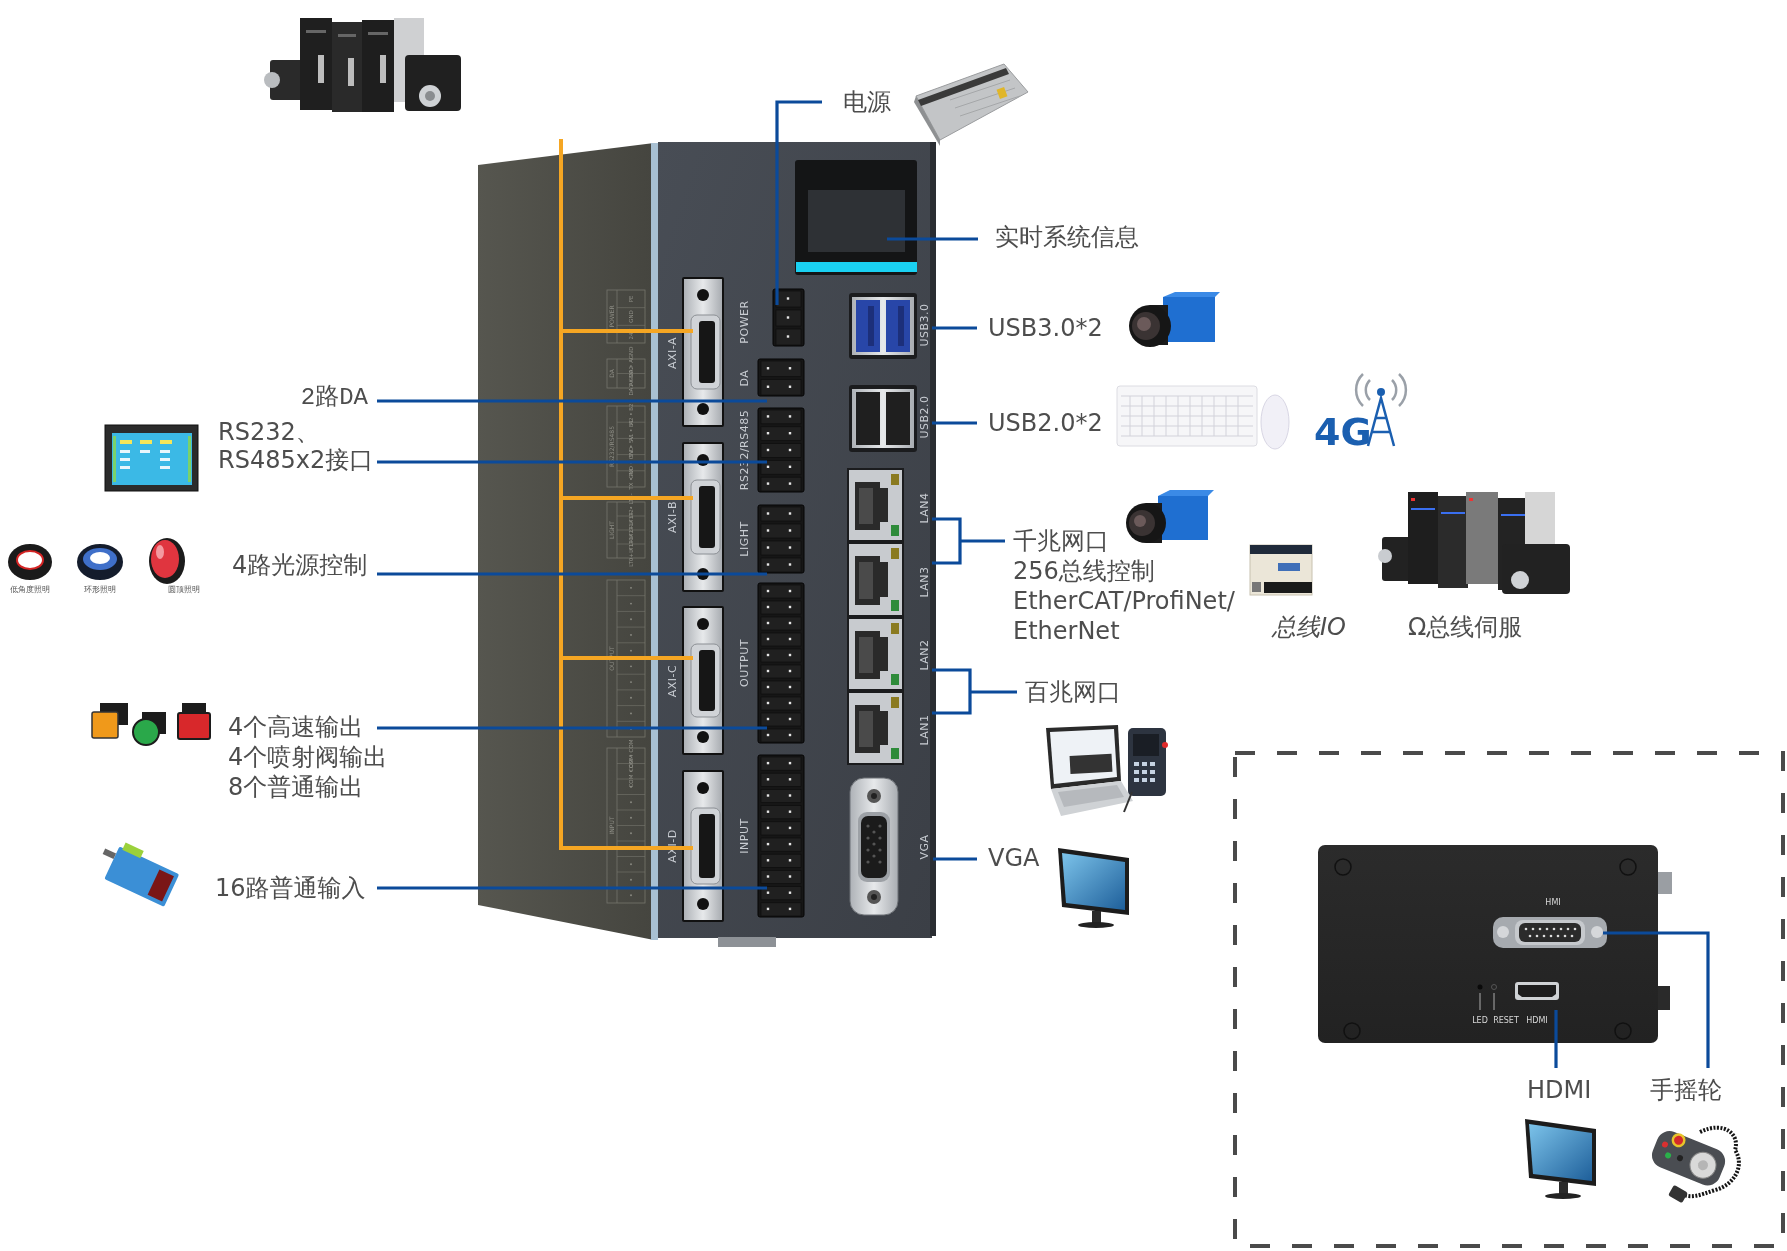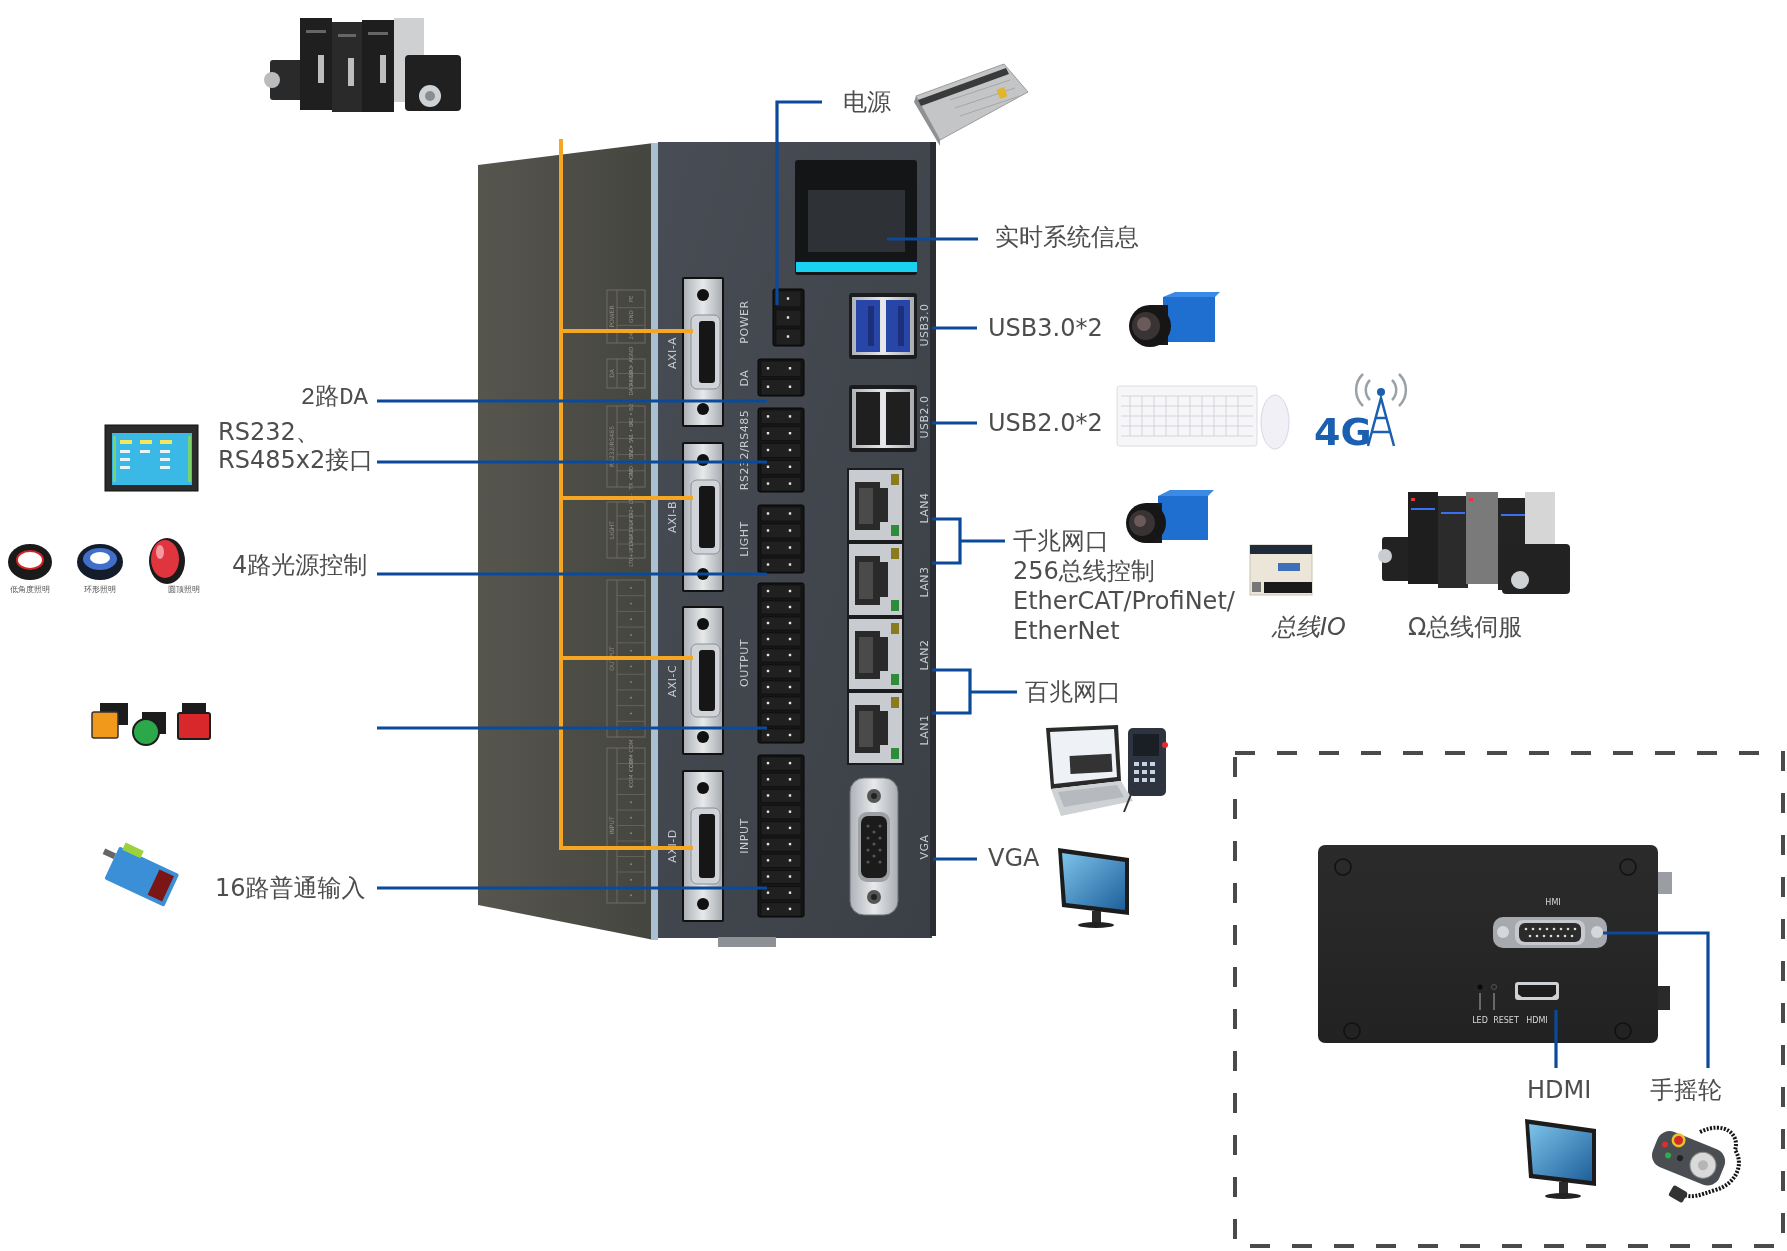--- a/index.html
+++ b/index.html
@@ -722,20 +722,25 @@
 <div class="callout" style="left:1408px;top:612px;">Ω总线伺服</div>
 <div class="callout" style="left:1025px;top:677px;">百兆网口</div>
 <div class="callout" style="left:988px;top:843px;">VGA</div>
 
 <div class="callout" style="left:168px;top:383px;width:200px;text-align:right;font-family:Liberation Mono, monospace;">2路DA</div>
 <div class="callout tight" style="left:218px;top:418px;">
   <div>RS232、</div>
   <div>RS485x2接口</div>
 </div>
 <div class="callout" style="left:232px;top:550px;">4路光源控制</div>
+<div class="callout" style="left:228px;top:712px;">
+  <div>4个高速输出</div>
+  <div>4个喷射阀输出</div>
+  <div>8个普通输出</div>
+</div>
 <div class="callout" style="left:215px;top:873px;">16路普通输入</div>
 
 <div class="cap" style="left:30px;top:584px;">低角度照明</div>
 <div class="cap" style="left:100px;top:584px;">环形照明</div>
 <div class="cap" style="left:160px;top:584px;margin-left:24px;">圆顶照明</div>
 
 <div class="callout" style="left:1527px;top:1075px;">HDMI</div>
 <div class="callout" style="left:1650px;top:1075px;">手摇轮</div>
 
 </div>

